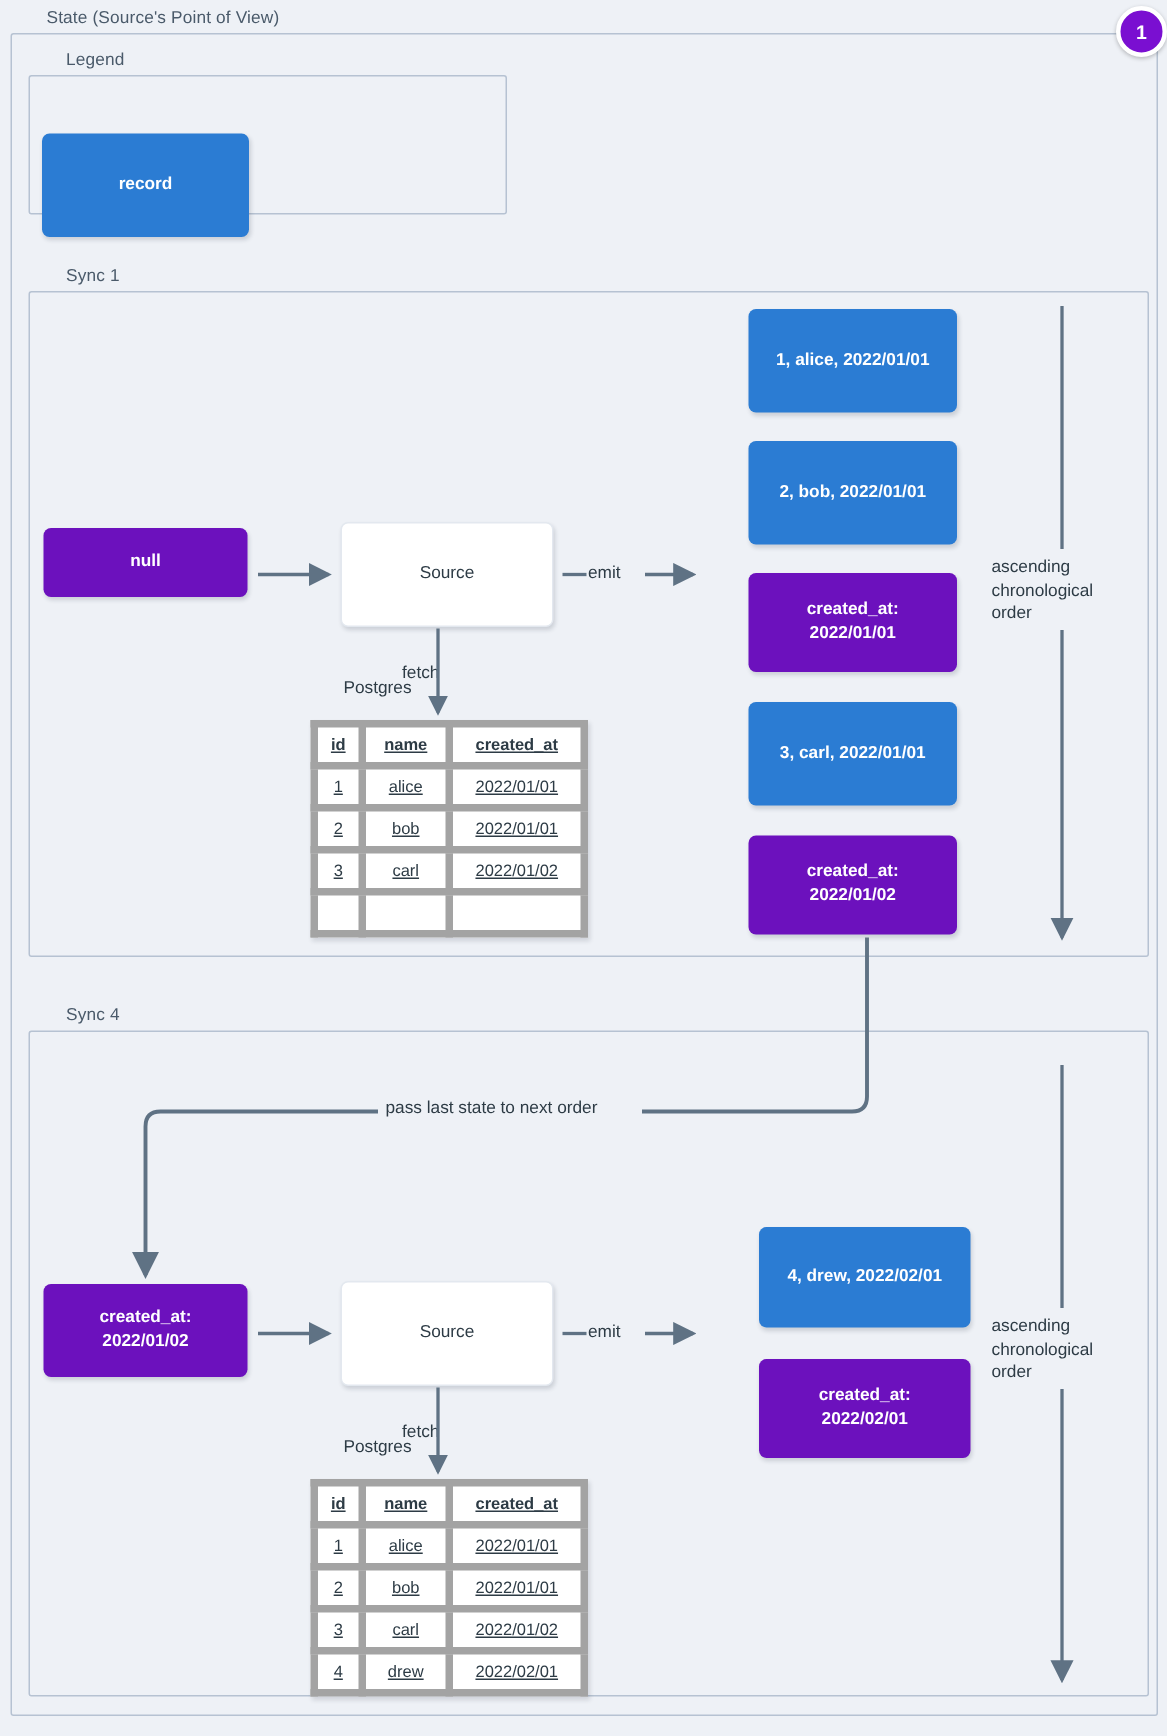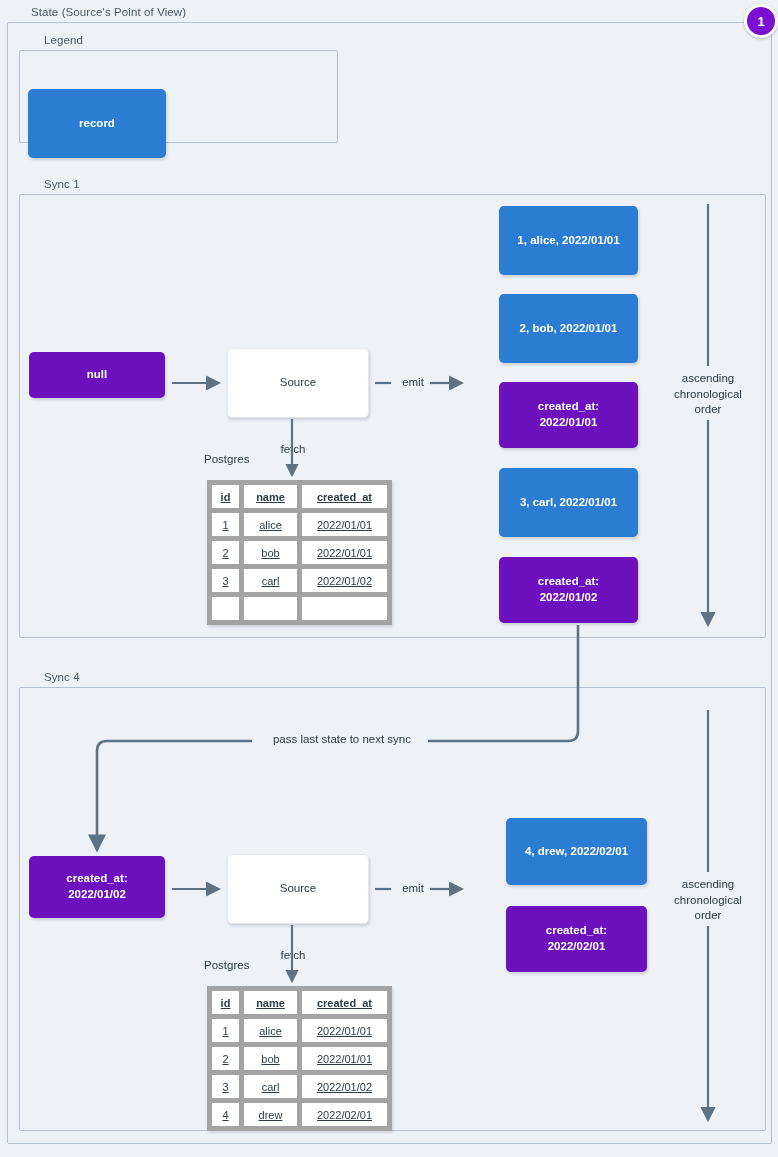--- a/index.html
+++ b/index.html
@@ -44,22 +44,22 @@
     color:#2d3b45;
     font-weight:normal;
     text-decoration:underline;
   }
   .pgtable th{font-weight:bold;}
   .pgtable .c-id{width:32px;}
   .pgtable .c-name{width:58px;}
   .pgtable .c-created{width:90px;}
 
   
-  .txt{position:absolute;font-size:11.5px;color:#2d3b45;white-space:pre-line;text-align:center;line-height:1.35;}
-  .txt.left{text-align:left;}
+  .txt{position:absolute;font-size:11.5px;color:#2d3b45;white-space:pre-line;text-align:left;line-height:1.35;}
+  .txt.left{text-align:left;margin-left:25px;}
 
   
   svg.wires{position:absolute;left:0;top:0;width:778px;height:1157px;pointer-events:none;}
 
   
   .badge{
     position:absolute;
     width:34px;height:34px;border-radius:50%;
     background:#7a0fd1;color:#fff;
     display:flex;align-items:center;justify-content:center;
@@ -183,21 +183,21 @@
   </table>
 
   <div class="node record" style="left:506px;top:818px;width:141px;height:67px;">4, drew, 2022/02/01</div>
   <div class="node state" style="left:506px;top:906px;width:141px;height:66px;">created_at:
 2022/02/01</div>
 
   <div class="txt" style="left:661px;top:877px;width:94px;">ascending
 chronological
 order</div>
 
-  <div class="txt" style="left:255px;top:732px;width:170px;background:#eef1f6;padding:0 2px;">pass last state to next sync</div>
+  <div class="txt" style="left:255px;top:732px;width:170px;background:#eef1f6;padding:0 2px;">pass last state to next order</div>
 
   <svg class="wires" viewBox="0 0 778 1157">
     <defs>
       <marker id="ah" markerWidth="7" markerHeight="7" refX="6" refY="3.5" orient="auto" markerUnits="strokeWidth">
         <path d="M0,0 L7,3.5 L0,7 z" fill="#5f7284"></path>
       </marker>
       <marker id="ah2" markerWidth="6" markerHeight="6" refX="5" refY="3" orient="auto" markerUnits="strokeWidth">
         <path d="M0,0 L6,3 L0,6 z" fill="#5f7284"></path>
       </marker>
     </defs>

